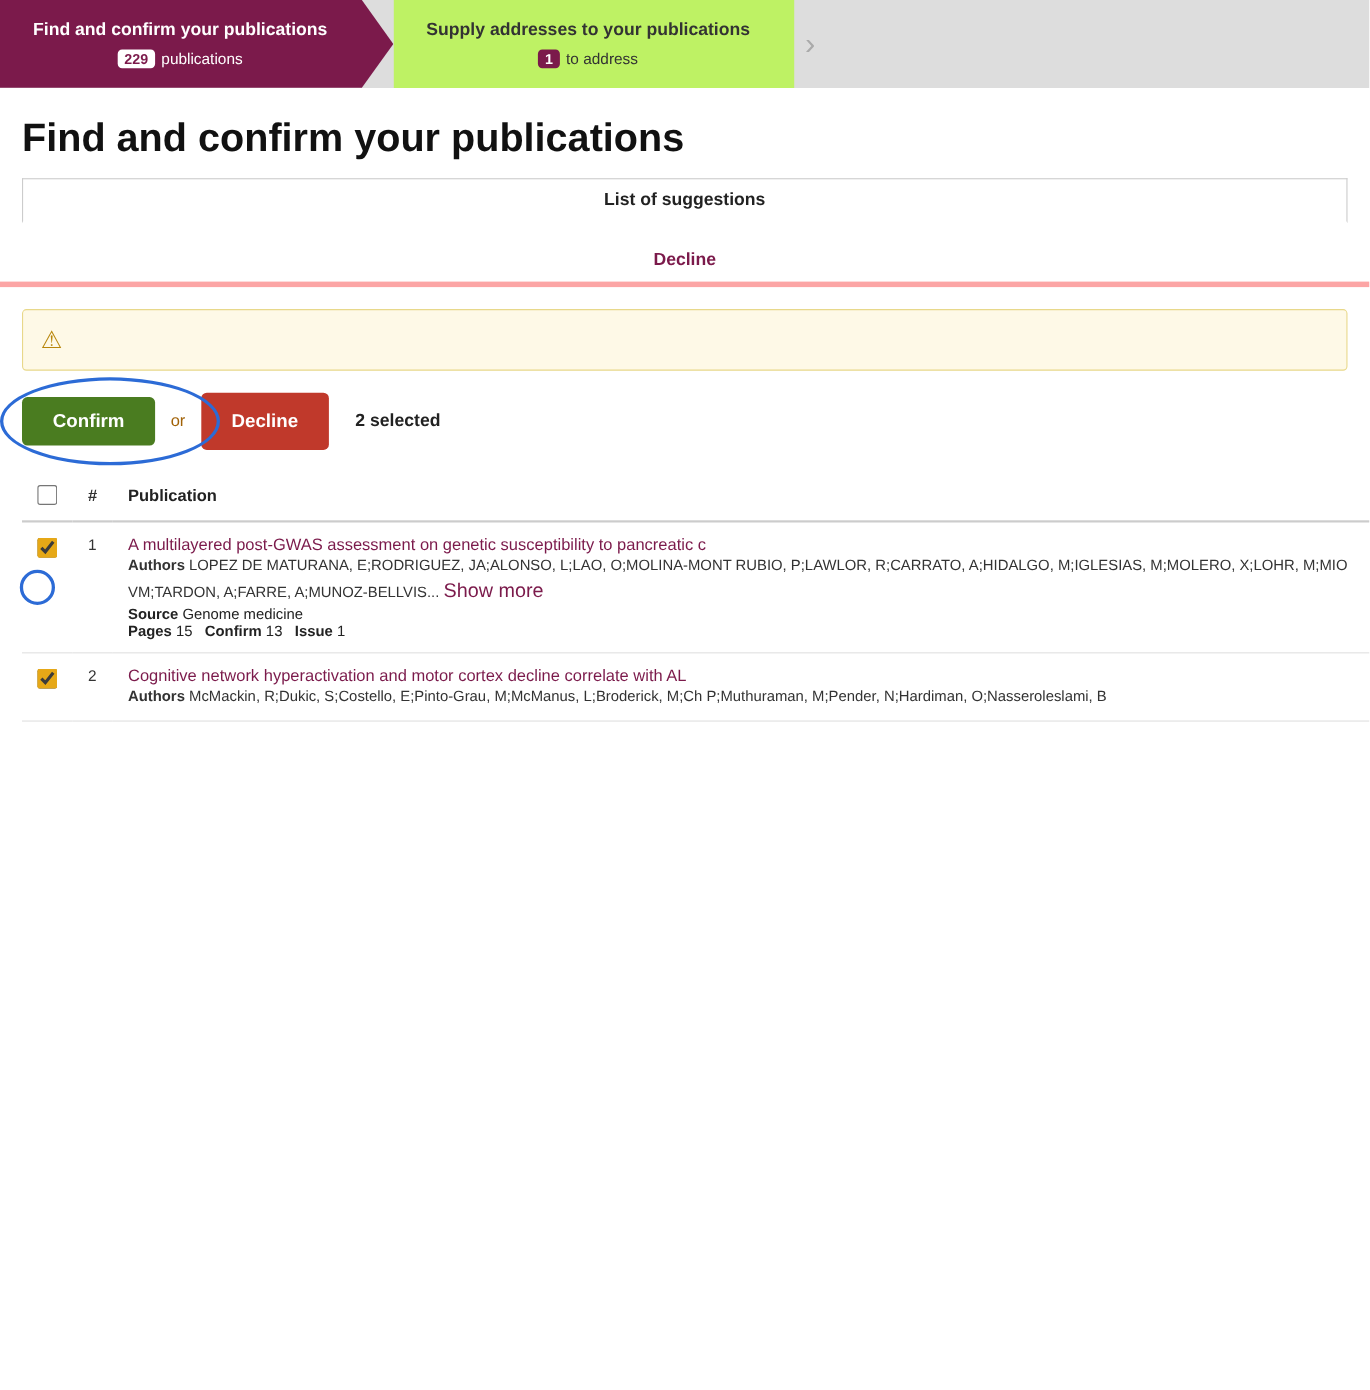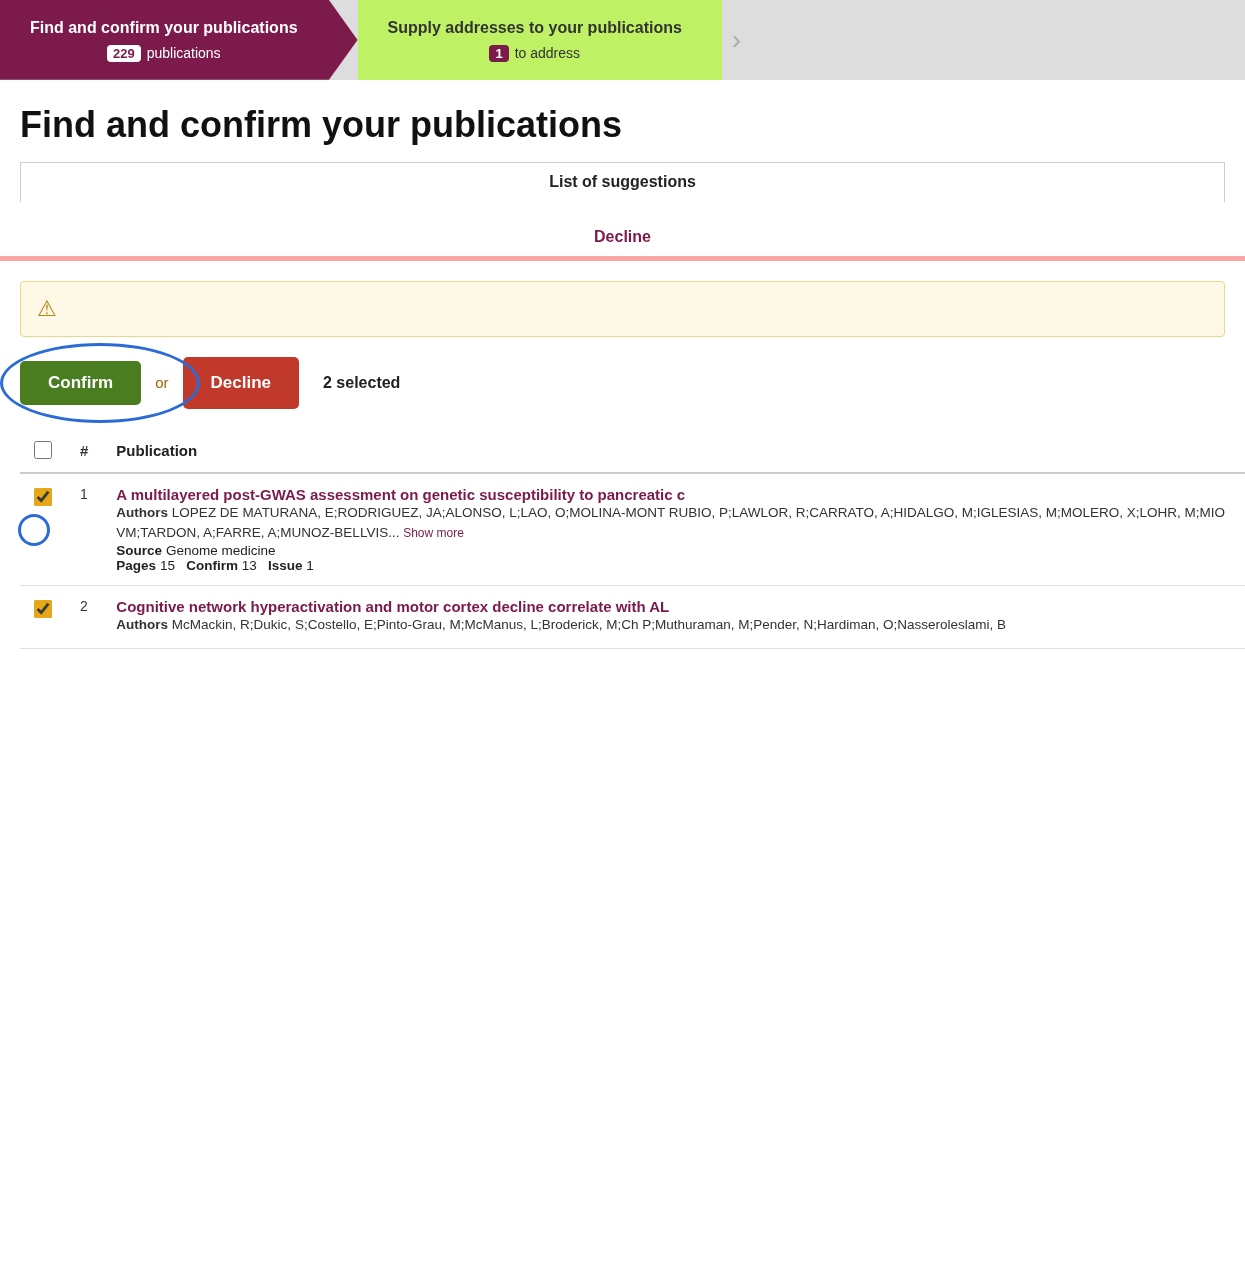--- a/index.html
+++ b/index.html
@@ -177,25 +177,25 @@
       text-align: left;
       padding: 10px 14px;
       font-size: 15px;
       font-weight: bold;
       border-bottom: 2px solid #ccc;
       background: #fff;
     }
     .pub-table tbody tr { border-bottom: 1px solid #e0e0e0; }
     .pub-table tbody tr td { padding: 12px 14px; vertical-align: top; font-size: 14px; }
 
-    .pub-title { color: #7b1a4b; font-weight: bold; font-size: 15px; }
+    .pub-title { color: #7b1a4b; font-weight: normal; font-size: 15px; }
     .pub-authors { color: #333; font-size: 13.5px; line-height: 1.5; }
     .pub-source { font-size: 13.5px; }
     .pub-meta { font-size: 13.5px; }
-    .show-more { color: #7b1a4b; font-size: 12px; cursor: pointer; text-decoration: none; }
+    .show-more { color: #7b1a4b; font-size: 18px; cursor: pointer; text-decoration: none; }
 
     
     .checkbox-wrap {
       display: flex;
       align-items: flex-start;
       justify-content: center;
     }
     .pub-checkbox {
       width: 18px; height: 18px;
       accent-color: #e6a817;

